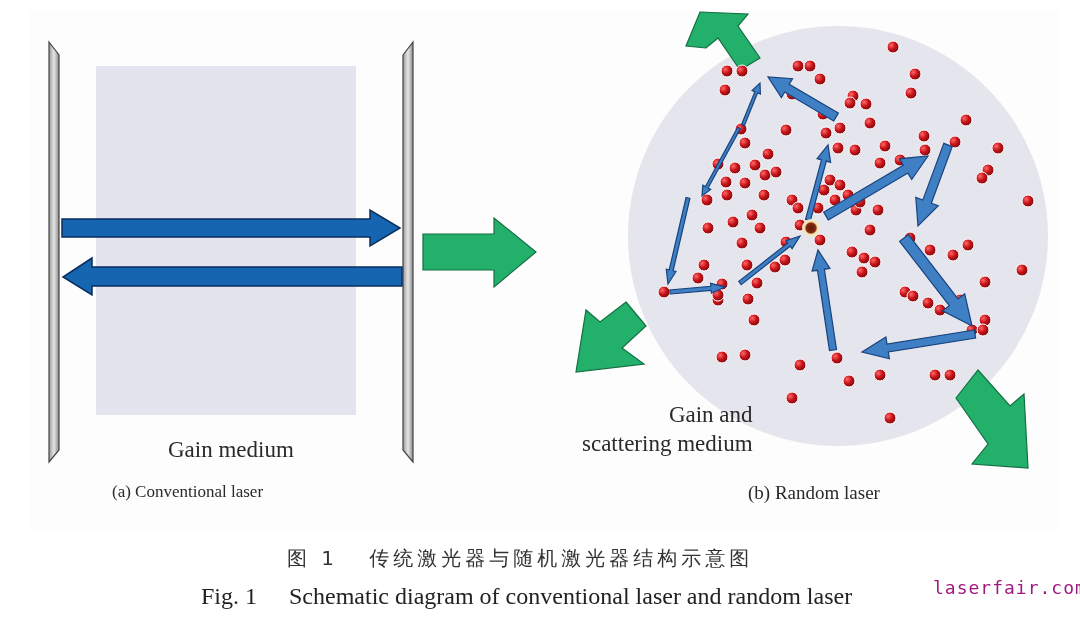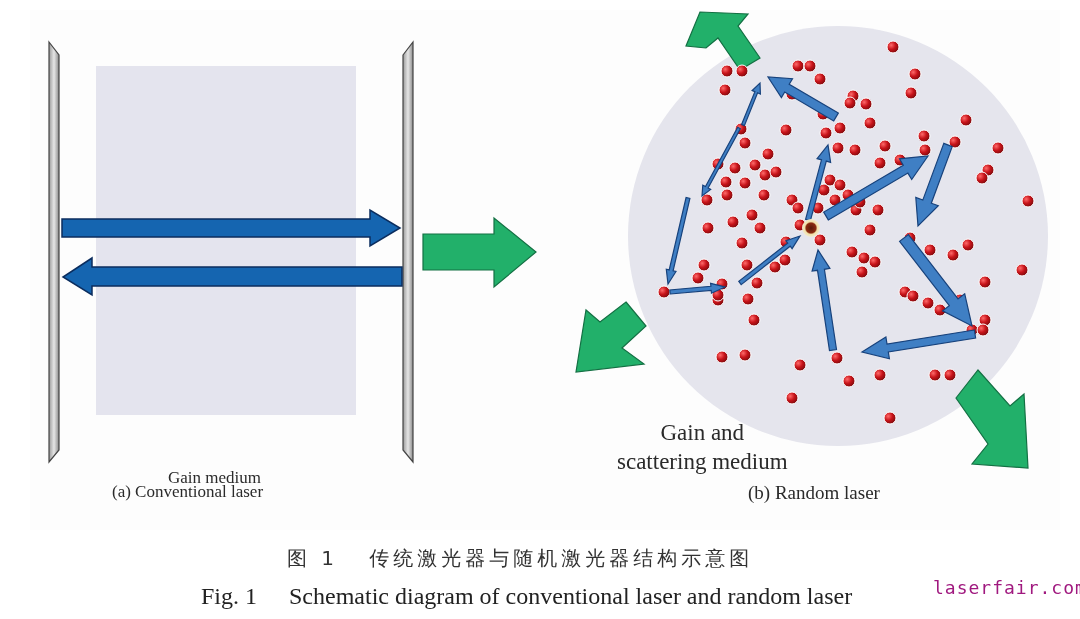--- a/index.html
+++ b/index.html
@@ -1,23 +1,23 @@
 <!DOCTYPE html>
 <html><head>
 <meta charset="utf-8">
 <style>
   html, body { margin:0; padding:0; }
   body { width:1080px; height:619px; background:#ffffff; position:relative; overflow:hidden;
          font-family:"Liberation Serif", "DejaVu Serif", serif; color:#222; }
   .fig-area { position:absolute; left:30px; top:10px; width:1030px; height:520px; background:#fdfdfd; }
   svg.diagram { position:absolute; left:0; top:0; }
   .label { position:absolute; font-family:"Liberation Serif", "DejaVu Serif", serif; color:#2a2a2a; white-space:nowrap; }
-  .gain-label { left:168px; top:437px; font-size:17px;margin-top:31px; }
+  .gain-label { left:168px; top:437px; font-size:23px; }
   .sub-a { left:112px; top:482px; font-size:17px; }
-  .gain-scat { left:582px; top:418px; font-size:23px; text-align:center; line-height:29px;margin-left:35px; }
+  .gain-scat { left:582px; top:400px; font-size:23px; text-align:right; line-height:29px; }
   .sub-b { left:748px; top:482px; font-size:19px; }
   .cap-cn { left:287px; top:545px; font-size:20px; letter-spacing:4px; color:#333; font-family:"DejaVu Sans", sans-serif; }
   .cap-en { left:181px; top:583px; font-size:24px; color:#222;margin-left:20px; }
   .cap-en .fig-num { margin-right:26px; }
   .watermark { position:absolute; left:933px; top:577px; font-size:18px; color:#a0197f;
                font-family:"DejaVu Sans Mono", "Liberation Mono", monospace; letter-spacing:1px; }
 </style>
 </head>
 <body>
 

